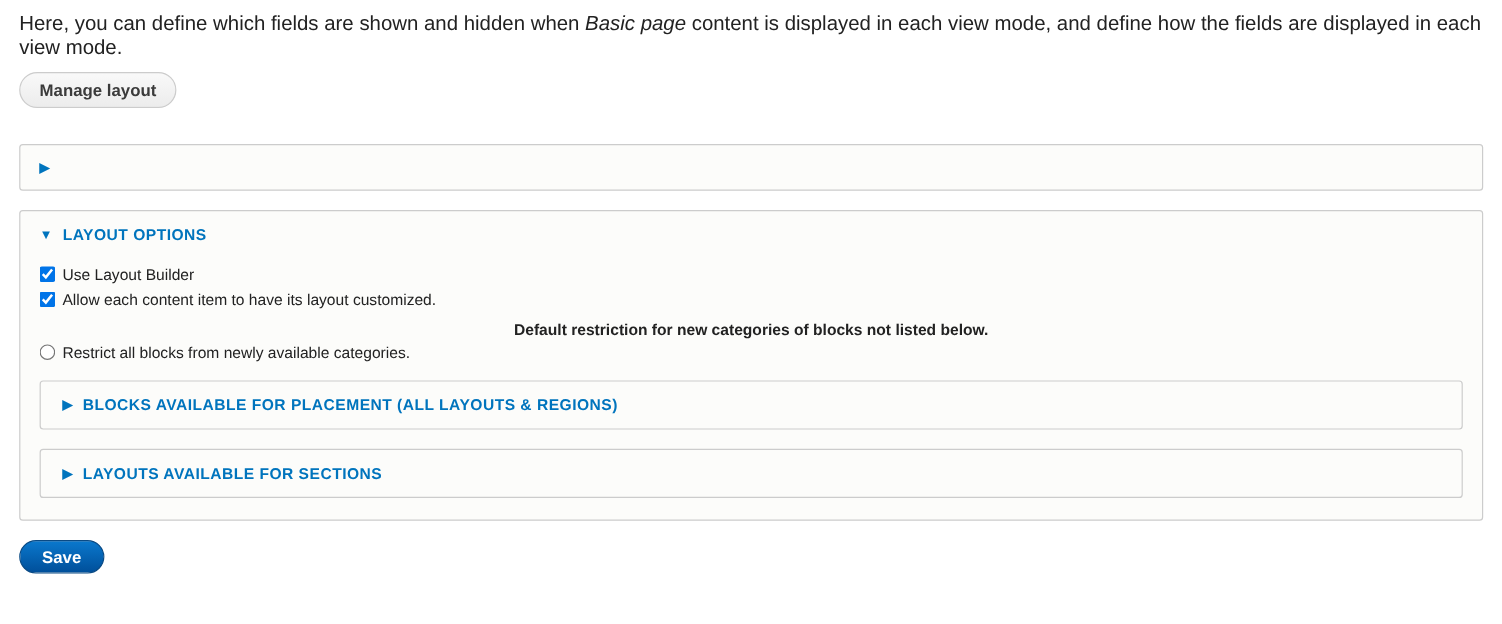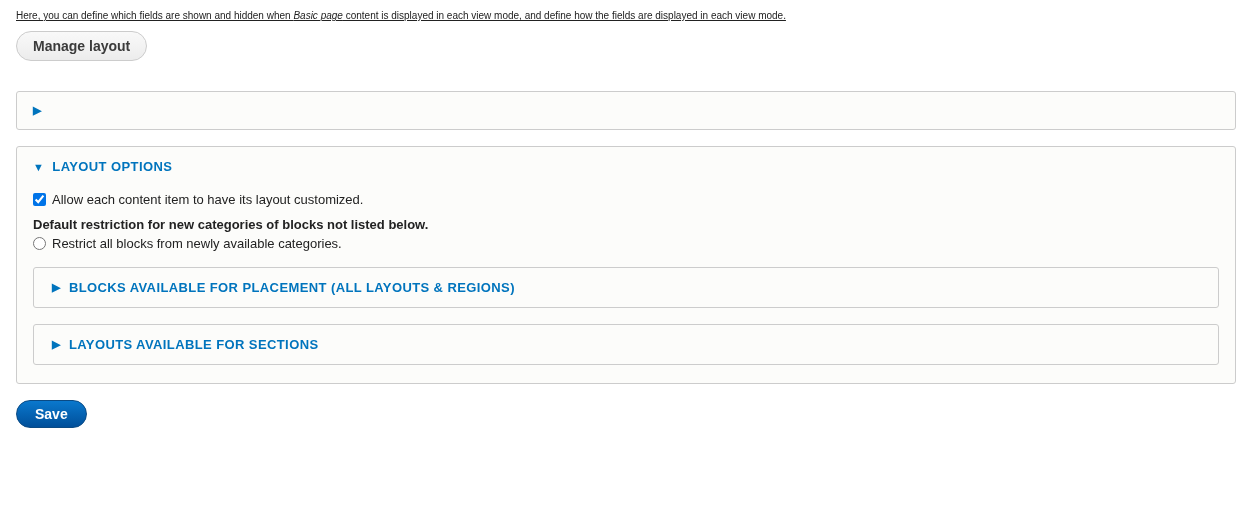--- a/index.html
+++ b/index.html
@@ -5,23 +5,22 @@
   * { box-sizing: border-box; }
   body {
     margin: 0;
     padding: 10px 16px;
     font-family: "Lucida Grande", "Lucida Sans Unicode", Verdana, sans-serif;
     font-size: 13px;
     color: #222;
     background: #fff;
   }
   .intro {
-    font-size: 10px;
+    font-size: 17px;
     margin-bottom: 10px;
-    text-decoration: underline;
   }
   .intro em {
     font-style: italic;
   }
   .manage-layout-btn {
     display: inline-block;
     background: linear-gradient(#f9f9f9, #ececec);
     border: 1px solid #ccc;
     border-radius: 20px;
     padding: 6px 16px;
@@ -77,20 +76,21 @@
   }
   .radio-row input[type="radio"] {
     margin: 0 6px 0 0;
     accent-color: #0074e8;
   }
   .subheading {
     font-weight: 700;
     margin-top: 10px;
     margin-bottom: 4px;
     font-size: 13px;
+    text-align: center;
   }
   .inner-details {
     border: 1px solid #ccc;
     border-radius: 3px;
     background: #fcfcfa;
     margin-top: 16px;
   }
   .inner-summary {
     display: flex;
     align-items: center;
@@ -136,20 +136,24 @@
   </div>
 </div>
 
 <div class="details-box">
   <div class="details-summary">
     <span class="arrow">▼</span>
     <span>Layout options</span>
   </div>
   <div class="details-body">
 
+    <label class="checkbox-row">
+      <input type="checkbox" checked="" style="">
+      <span>Use Layout Builder</span>
+    </label>
 
     <label class="checkbox-row">
       <input type="checkbox" checked="" style="">
       <span>Allow each content item to have its layout customized.</span>
     </label>
 
     <div class="subheading">Default restriction for new categories of blocks not listed below.</div>
 
 
     <label class="radio-row">

